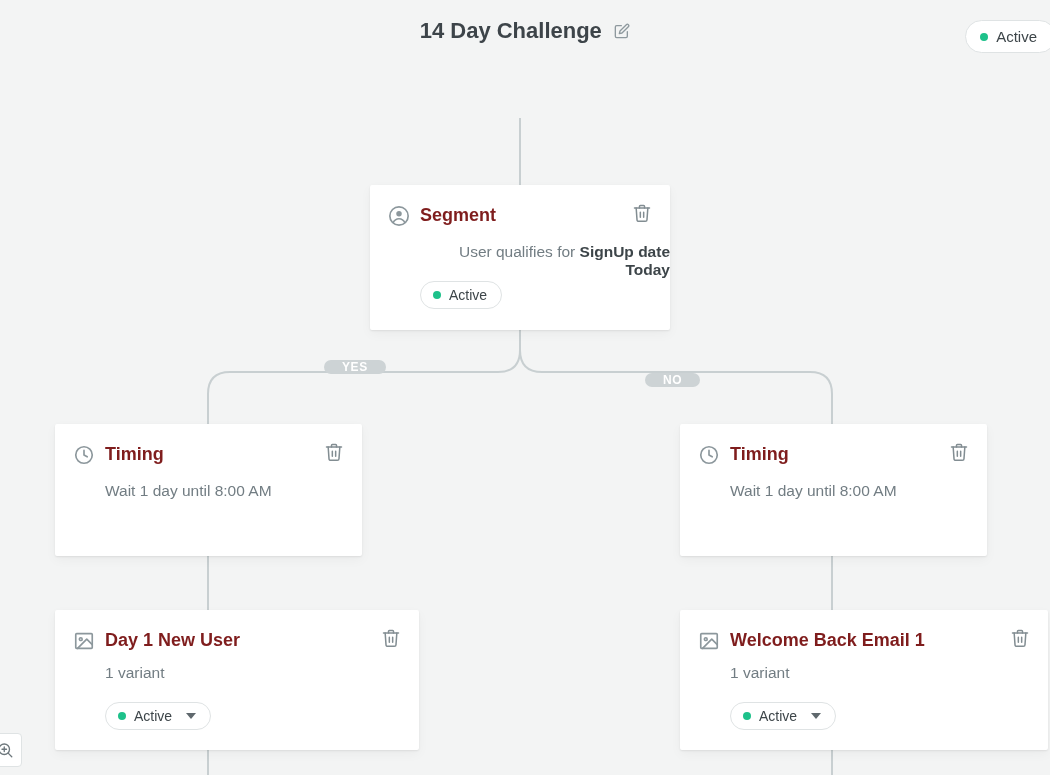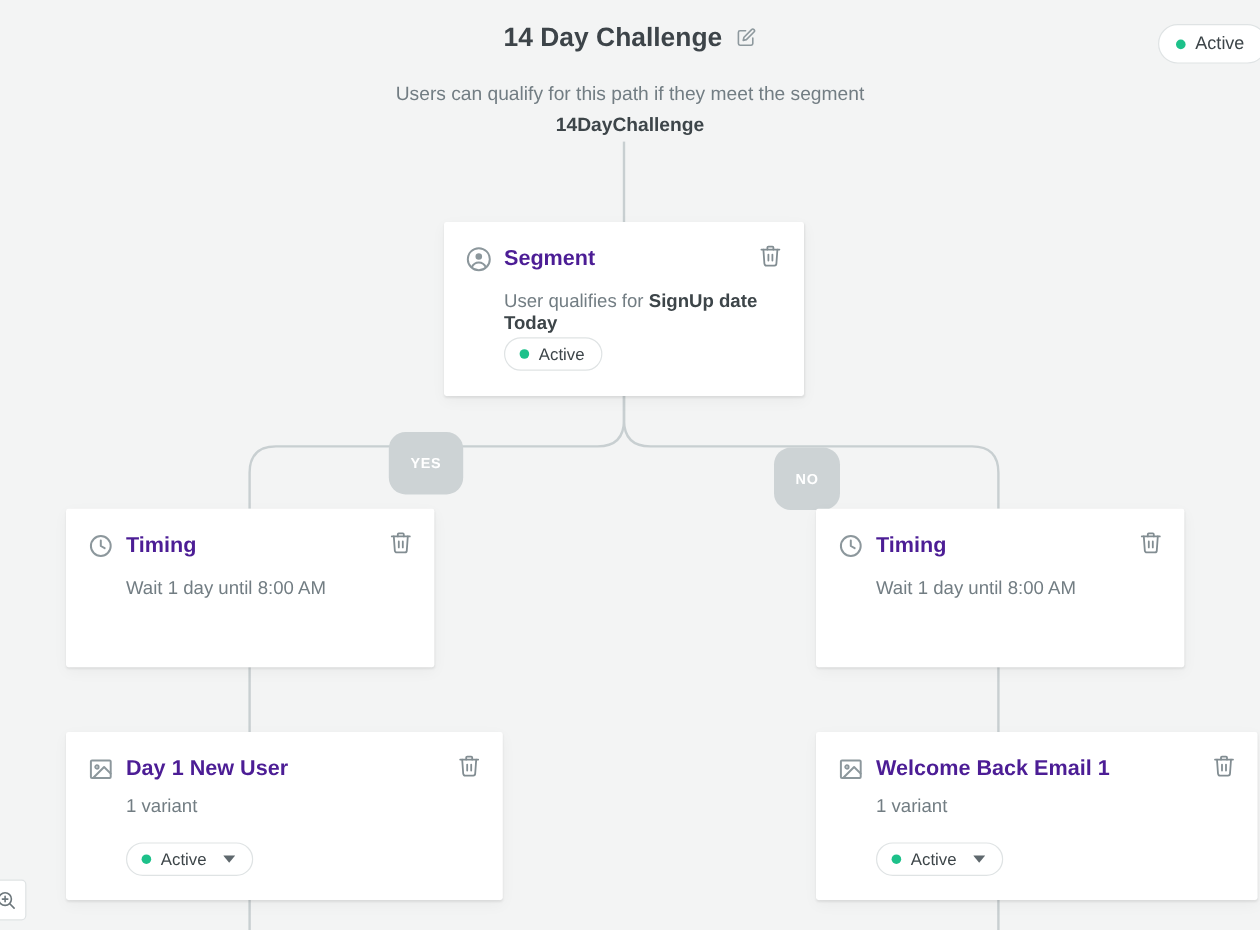--- a/index.html
+++ b/index.html
@@ -105,21 +105,21 @@
   .node-icon {
     position: absolute;
     left: 18px; top: 20px;
     color: #8c979c;
   }
   .node-title {
     position: absolute;
     left: 50px; top: 20px;
     font-size: 18px;
     font-weight: 600;
-    color: #4c1d95;
+    color: #7f1d1d;
   }
   .node-sub {
     position: absolute;
     left: 50px;
     font-size: 15.5px;
     color: var(--text-muted);
   }
   .node-sub b, .node-sub .strong {
     font-weight: 600;
     color: var(--text-dark);
@@ -143,21 +143,21 @@
 
   
   .branch-pill {
     position: absolute;
     background: var(--pill-gray);
     color: #fff;
     font-size: 12px;
     font-weight: 600;
     letter-spacing: 0.6px;
     border-radius: 14px;
-    padding: 19px 18px;
+    padding: 0 18px;
     text-align: right;
   }
 
   
   .zoom-btn {
     position: absolute;
     left: -12px; bottom: 8px;
     width: 34px; height: 34px;
     background: #fff;
     border: 1px solid var(--border);
@@ -194,24 +194,20 @@
   <div class="title-row">
     <span class="title">14 Day Challenge</span>
     <span class="edit-btn">
       <svg class="icon-svg" width="16" height="16" viewBox="0 0 24 24" fill="none" stroke="currentColor" stroke-width="2" stroke-linecap="round" stroke-linejoin="round">
         <path d="M11 4H4a2 2 0 0 0-2 2v14a2 2 0 0 0 2 2h14a2 2 0 0 0 2-2v-7"></path>
         <path d="M18.5 2.5a2.121 2.121 0 0 1 3 3L12 15l-4 1 1-4 9.5-9.5z"></path>
       </svg>
     </span>
   </div>
 
-  <div class="subtitle">
-    <span>Users can qualify for this path if they meet the segment</span>
-    <span class="seg-name">14DayChallenge</span>
-  </div>
 
   <div class="status-pill-top">
     <span class="dot-green"></span>
     <span>Active</span>
   </div>
 
   <div class="card" style="left:370px; top:185px; width:300px; height:145px;">
     <span class="node-icon">
       <svg class="icon-svg" width="22" height="22" viewBox="0 0 24 24" fill="none" stroke="currentColor" stroke-width="1.8">
         <circle cx="12" cy="12" r="10"></circle>
@@ -221,21 +217,21 @@
     </span>
     <span class="node-title">Segment</span>
     <span class="trash">
       <svg class="icon-svg" width="20" height="20" viewBox="0 0 24 24" fill="none" stroke="currentColor" stroke-width="1.8" stroke-linecap="round" stroke-linejoin="round">
         <polyline points="3 6 5 6 21 6"></polyline>
           <path d="M19 6l-1 14a2 2 0 0 1-2 2H8a2 2 0 0 1-2-2L5 6"></path>
           <path d="M10 11v6M14 11v6"></path>
           <path d="M9 6V4a1 1 0 0 1 1-1h4a1 1 0 0 1 1 1v2"></path>
       </svg>
     </span>
-    <div class="node-sub" style="top:58px;">
+    <div class="node-sub" style="top:58px;text-align:right;">
       <span>User qualifies for </span><span class="strong">SignUp date Today</span>
     </div>
     <div class="status-chip" style="left:50px; top:96px;">
       <span class="dot-green"></span>
       <span>Active</span>
     </div>
   </div>
 
   <div class="branch-pill" style="left:324px; top:360px;">YES</div>
   <div class="branch-pill" style="left:645px; top:373px;">NO</div>

